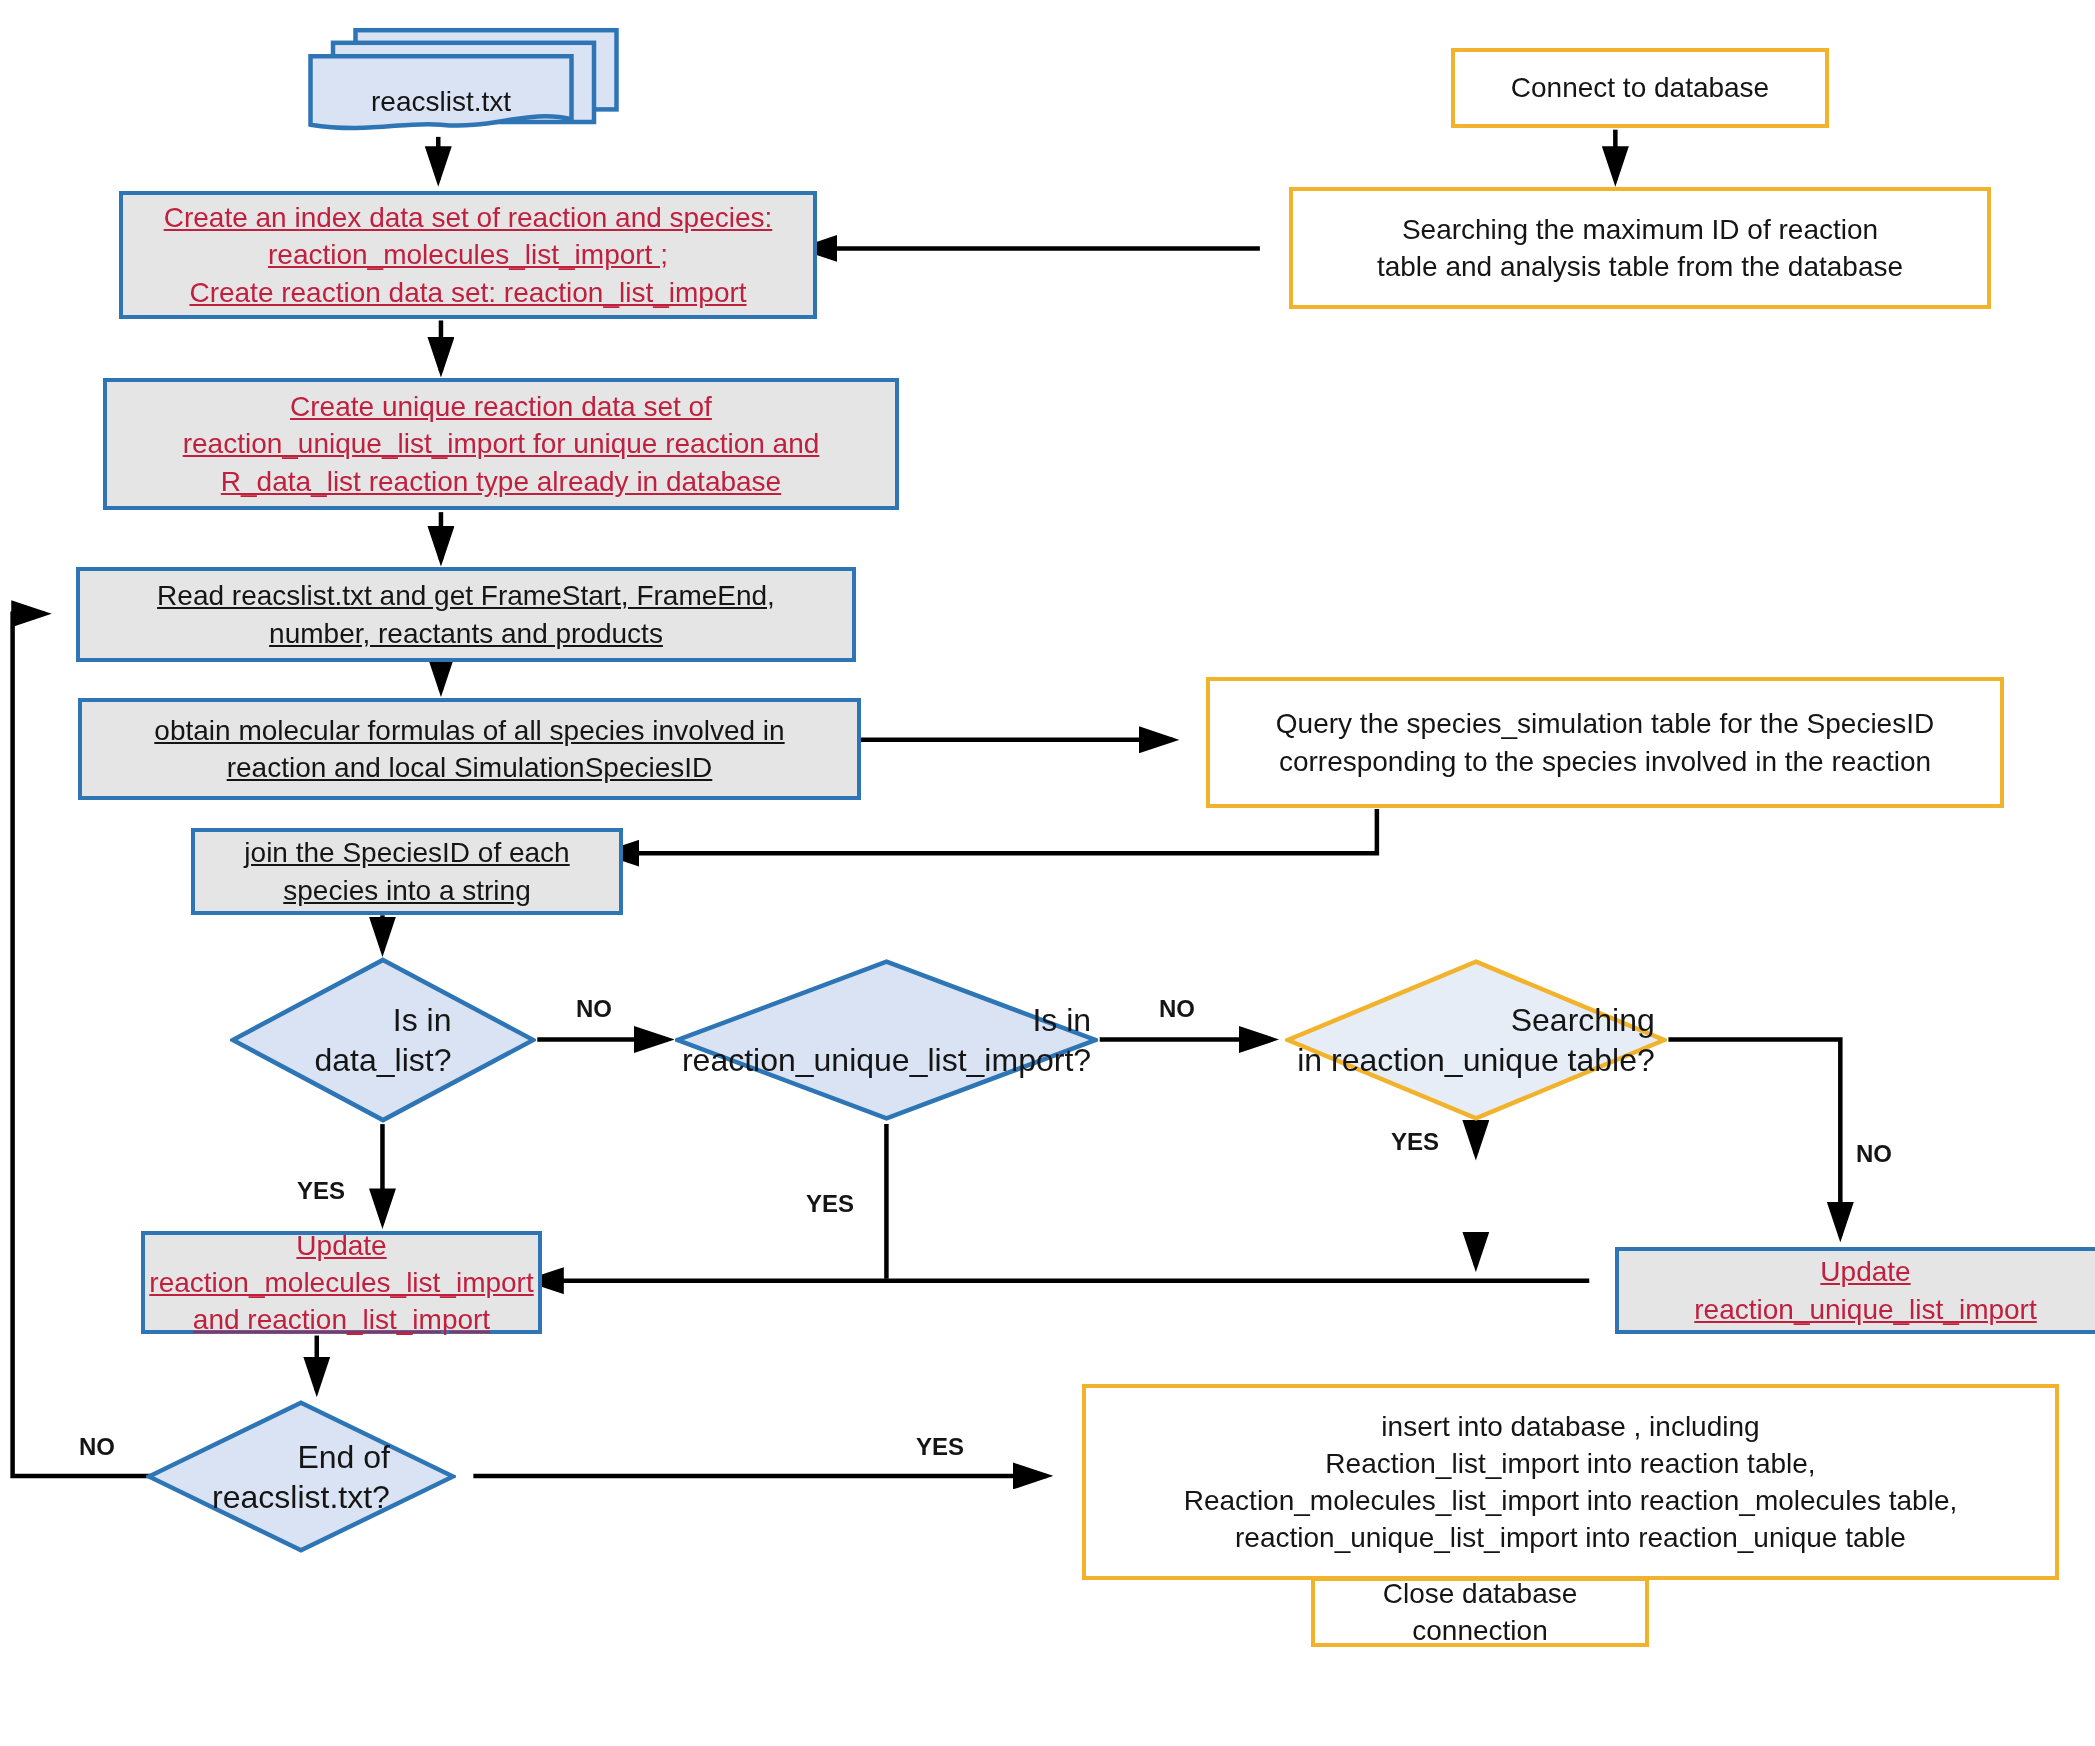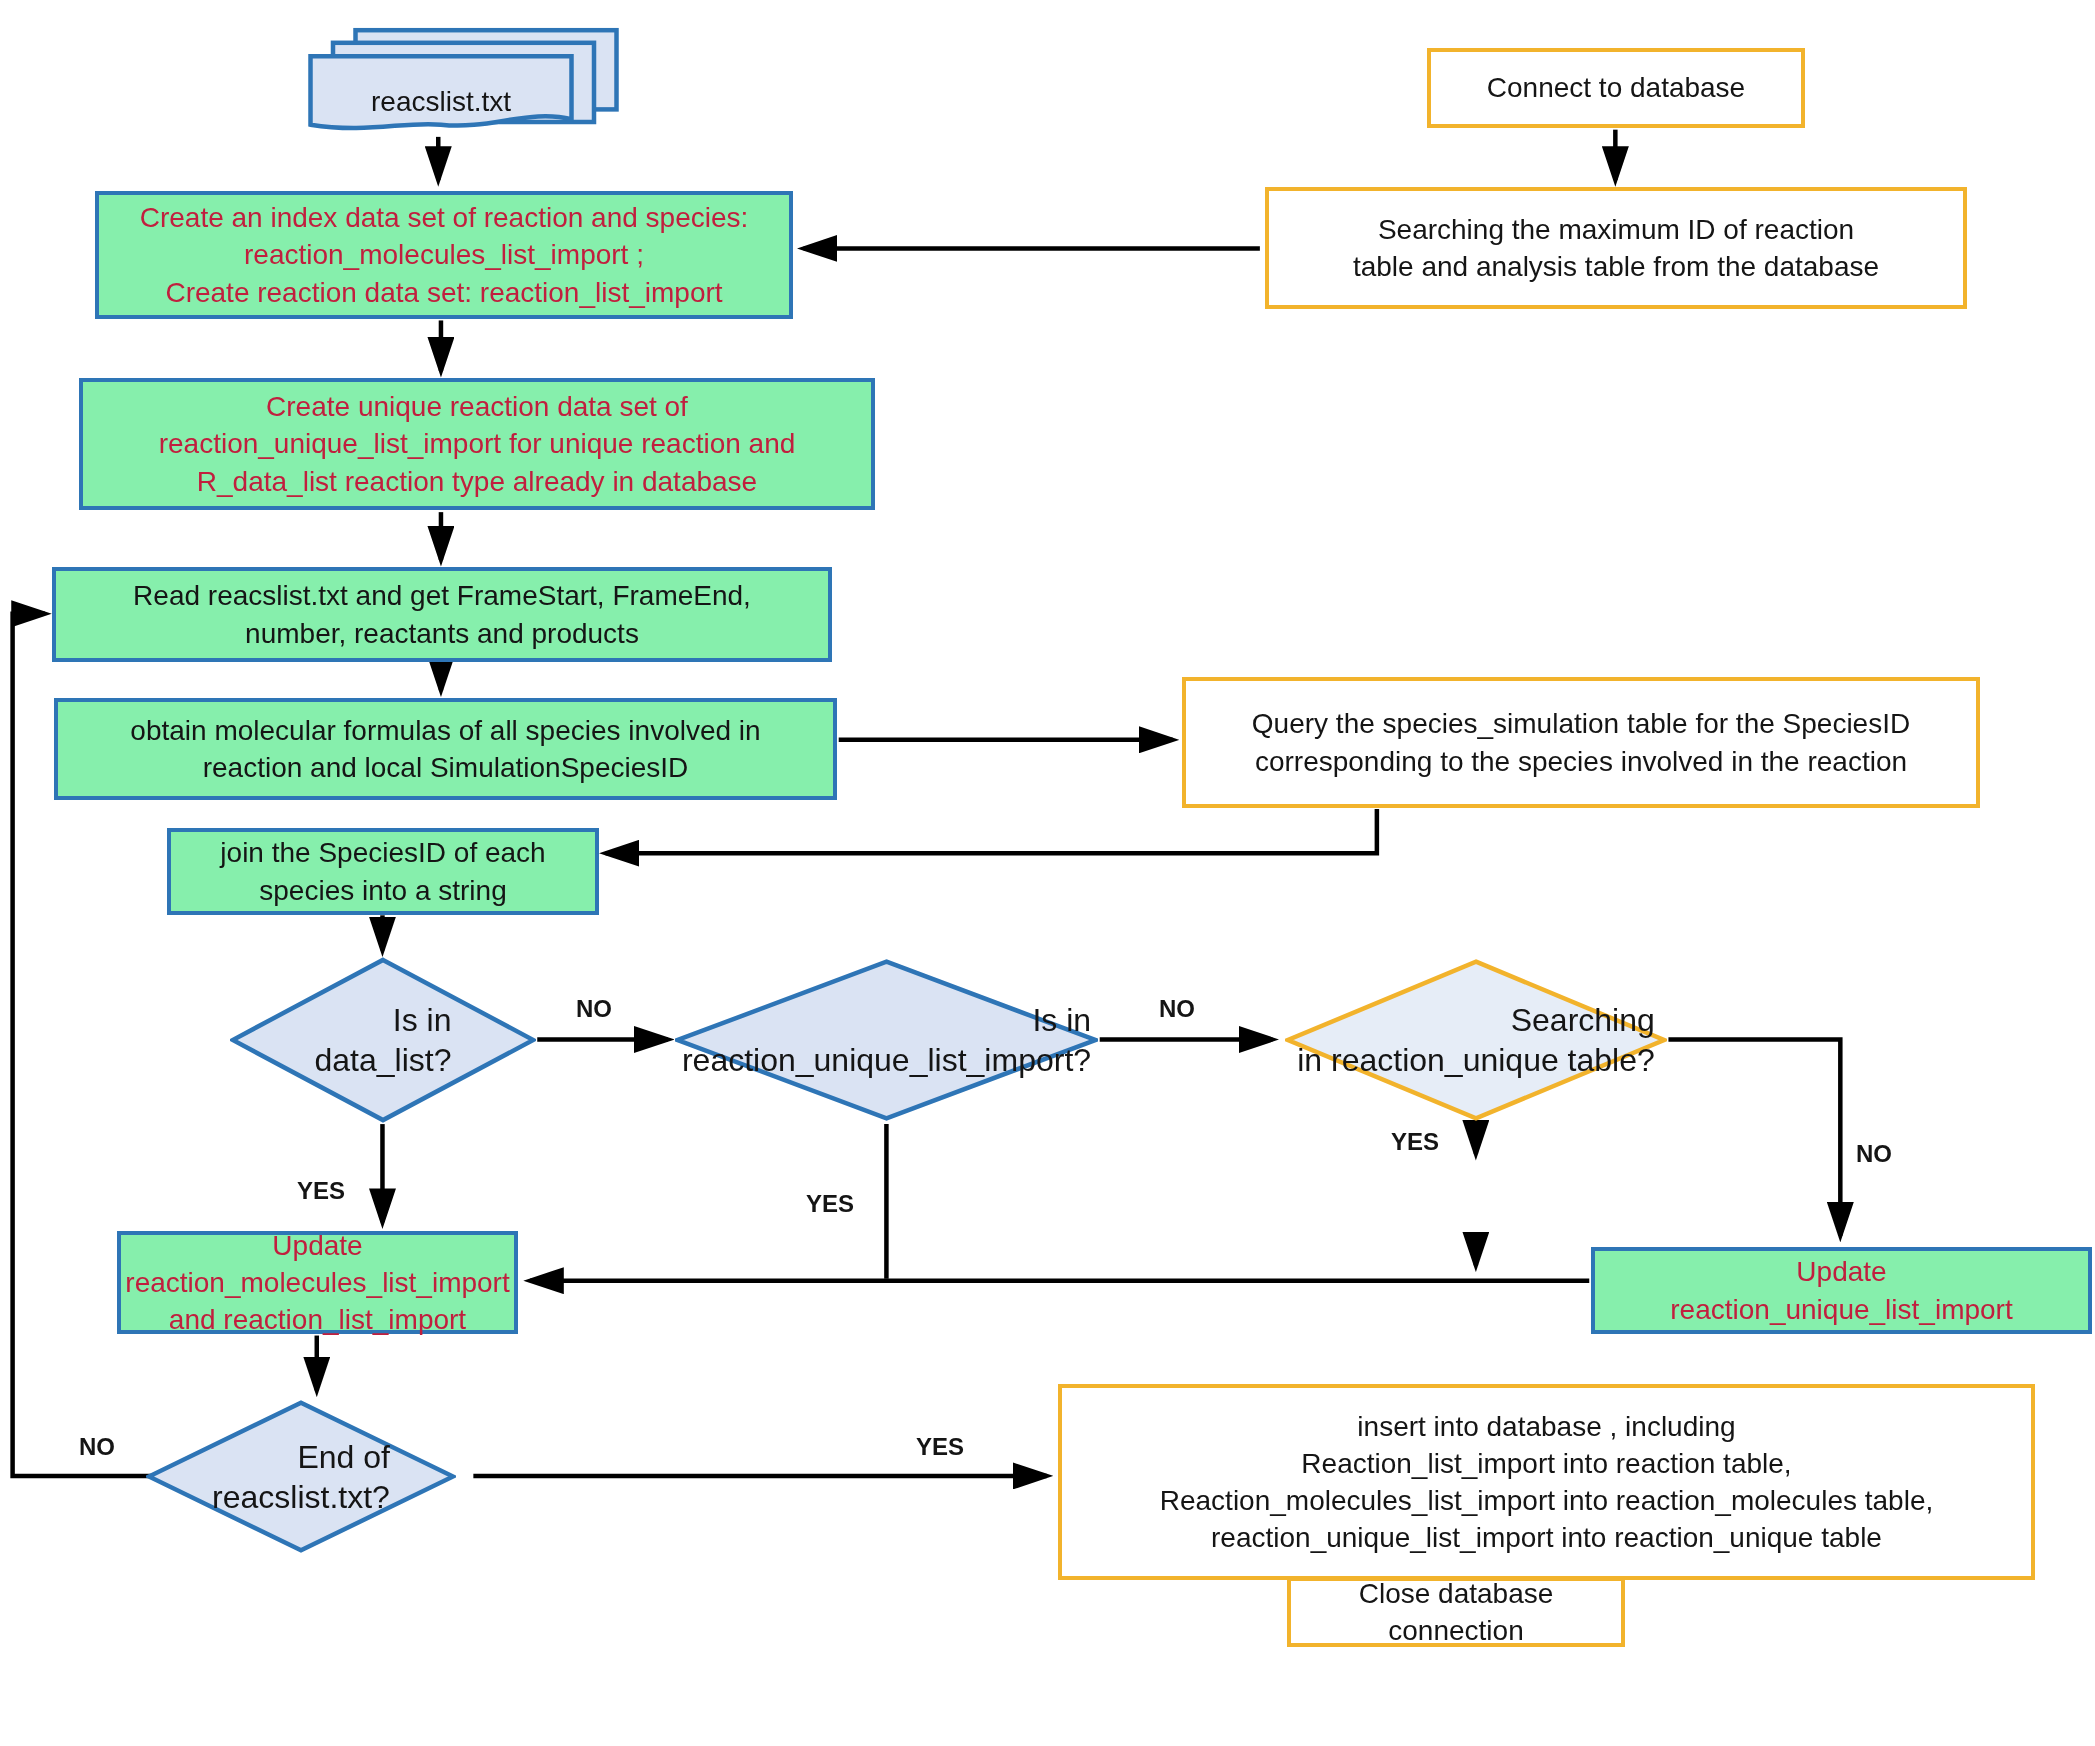--- a/index.html
+++ b/index.html
@@ -5,23 +5,23 @@
   html,body{margin:0;padding:0;background:#ffffff;}
   #canvas{
     position:relative;width:2095px;height:1746px;background:#ffffff;
     font-family:"Liberation Sans", sans-serif;color:#151515;overflow:hidden;
   }
   #edges{position:absolute;left:0;top:0;z-index:1;}
   .node{
     position:absolute;box-sizing:border-box;z-index:2;
     display:flex;align-items:center;justify-content:center;
     text-align:center;white-space:pre-line;
-    font-size:28px;line-height:1.33;padding:5px 9px;
+    font-size:28px;line-height:1.33;padding:5px 9px;margin-left:24px;
   }
-  .blue{border:4.5px solid #2e75b6;background:#86efac;}
+  .blue{border:4.5px solid #2e75b6;background:#e5e5e5;text-decoration:underline;}
   .yellow{border:4.5px solid #f2b32c;background:#ffffff;}
   .red{color:#c11f3e;}
   .diamond{position:absolute;z-index:2;}
   .diamond svg{display:block;}
   .diamond .lbl{
     position:absolute;inset:0;display:flex;align-items:center;justify-content:center;
     text-align:right;white-space:pre-line;font-size:32px;line-height:1.25;
   }
   .edge-label{
     position:absolute;z-index:3;font-weight:bold;font-size:24px;color:#151515;

